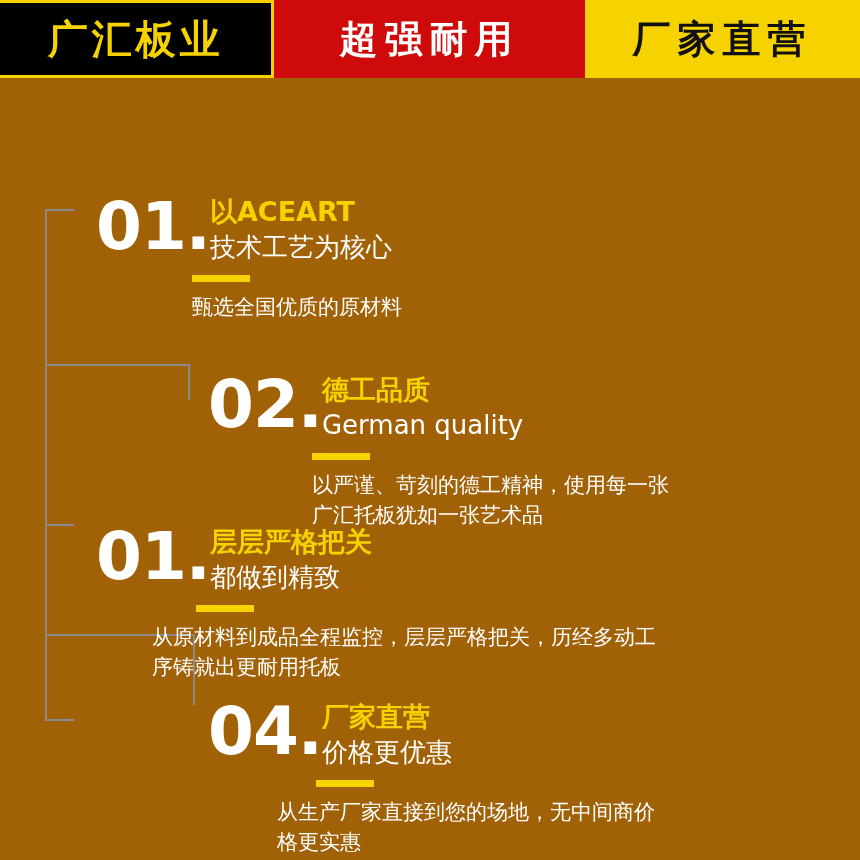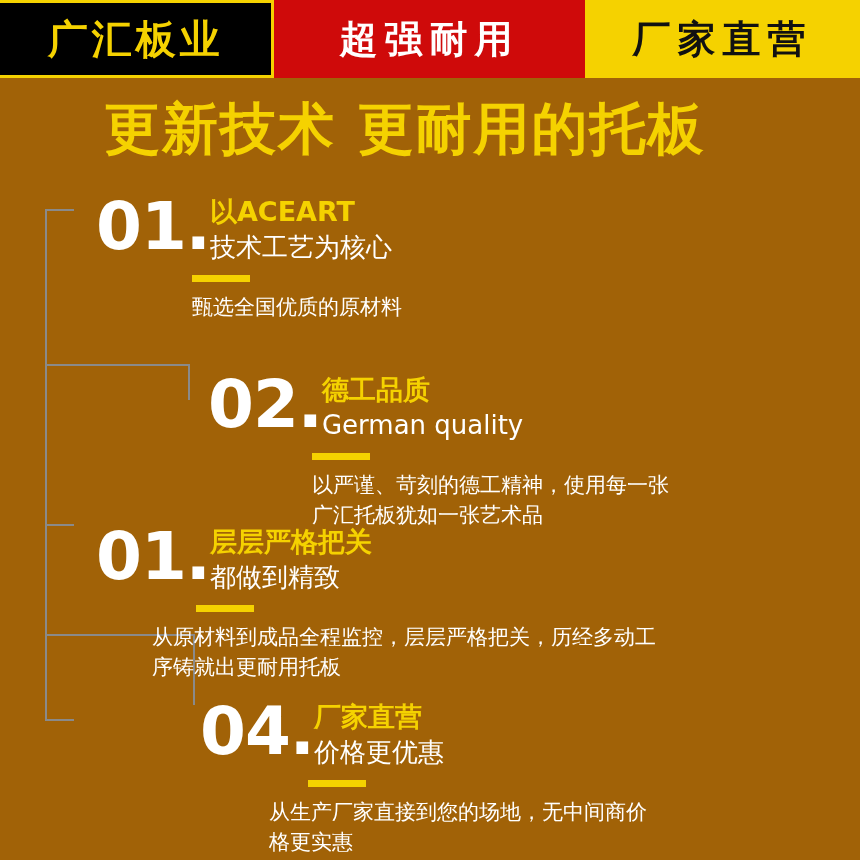--- a/index.html
+++ b/index.html
@@ -153,42 +153,41 @@
   #item-01 .desc { margin-left: 96px; }
 
   #item-02 { top: 368px; left: 208px; }
   #item-02 .rule { margin-left: 104px; }
   #item-02 .desc { margin-left: 104px; }
 
   #item-03 { top: 520px; left: 96px; }
   #item-03 .rule { margin-left: 100px; }
   #item-03 .desc { margin-left: 56px; }
 
-  #item-04 { top: 695px; left: 200px; }
+  #item-04 { top: 695px; left: 208px; }
   #item-04 .rule { margin-left: 108px; }
   #item-04 .desc { margin-left: 69px; }
 </style>
 </head>
 <body>
 
 <div class="poster">
 
   <div class="banner">
     <div class="banner-cell banner-brand">
       <span>广汇板业</span>
     </div>
     <div class="banner-cell banner-red">
       <span>超强耐用</span>
     </div>
     <div class="banner-cell banner-yellow">
       <span>厂家直营</span>
     </div>
   </div>
 
-  <div class="headline">更新技术 更耐用的托板</div>
 
   <svg class="bracket" viewBox="0 0 180 565">
     <path d="M30,5 L2,5 L2,320 L30,320" fill="none" stroke="#8a8a8a" stroke-width="2"></path>
     <path d="M2,160 L145,160 L145,195" fill="none" stroke="#8a8a8a" stroke-width="2"></path>
     <path d="M2,320 L2,515 L30,515" fill="none" stroke="#8a8a8a" stroke-width="2"></path>
     <path d="M2,430 L150,430 L150,500" fill="none" stroke="#8a8a8a" stroke-width="2"></path>
   </svg>
 
   <div class="item" id="item-01">
     <div class="item-head">

